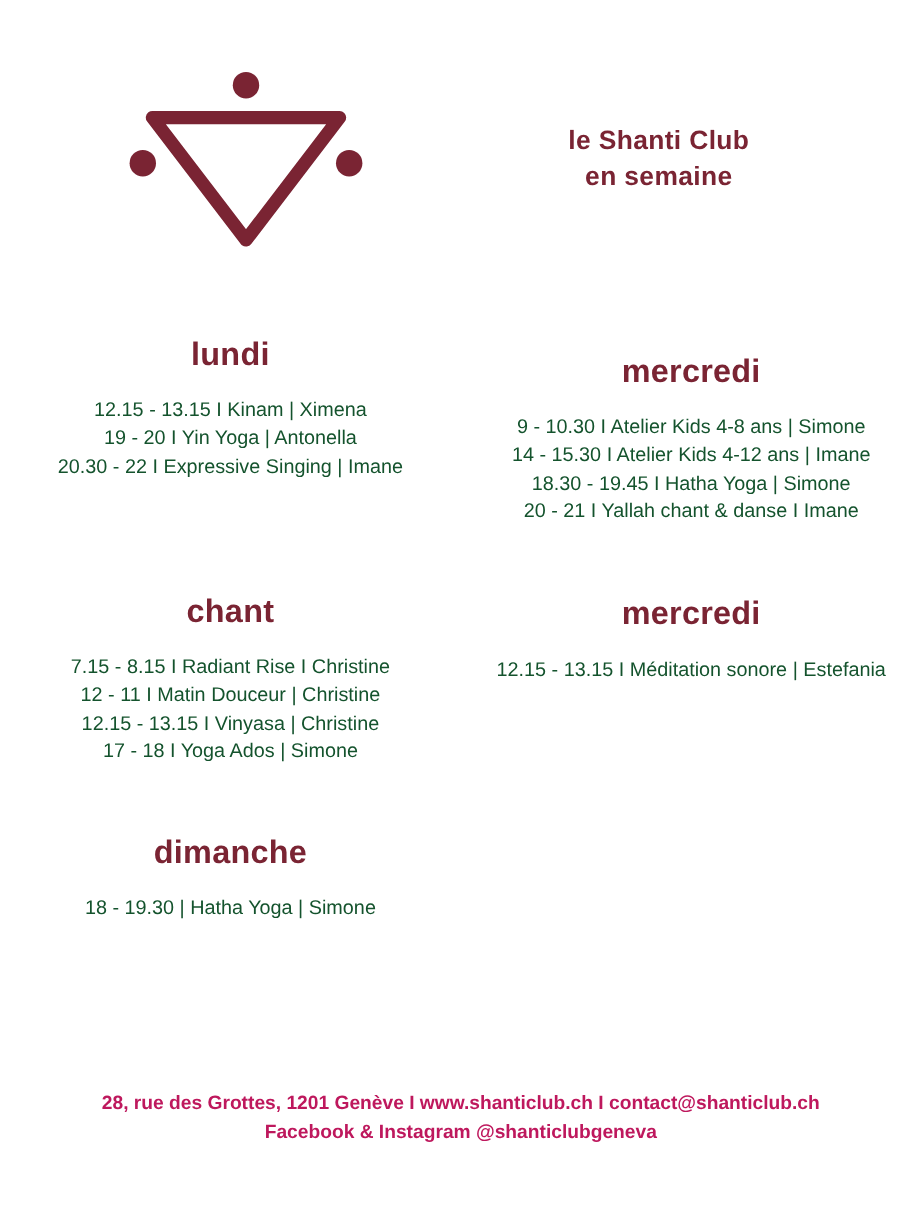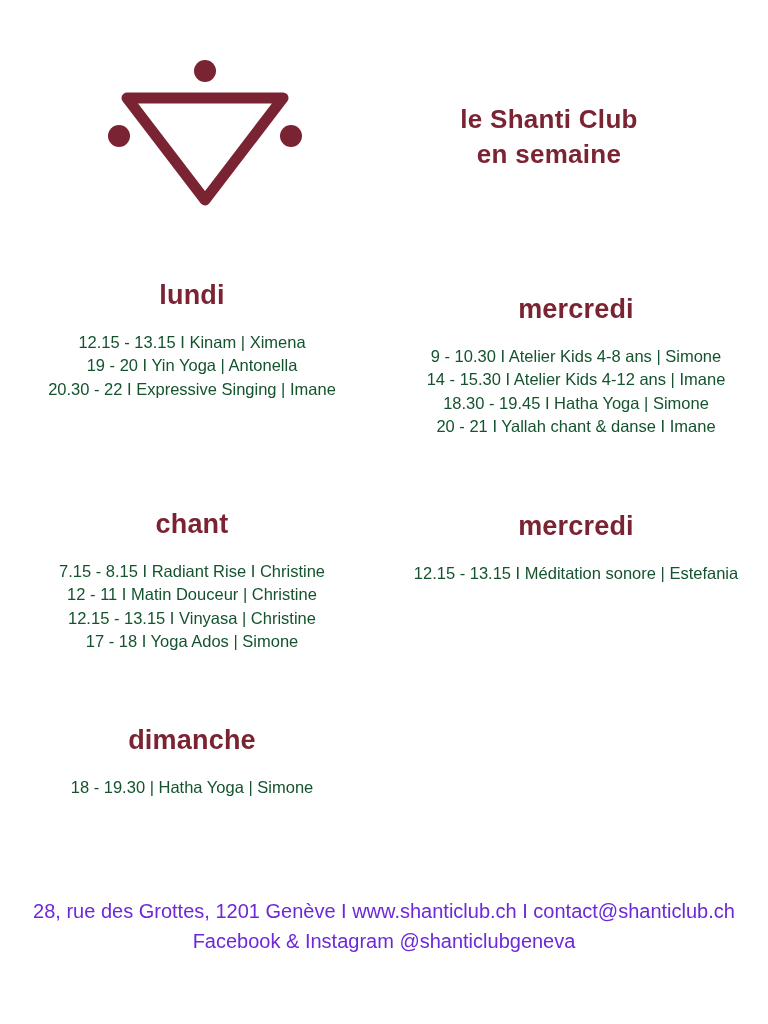--- a/index.html
+++ b/index.html
@@ -37,33 +37,33 @@
   .logo {
     width: 200px;
     height: 150px;
   }
   .title-wrap {
     flex: 1;
     text-align: center;
     padding-top: 52px;
   }
   .title-line {
-    font-size: 26px;
+    font-size: 22px;
     font-weight: bold;
     color: #7a2433;
     line-height: 1.35;
     letter-spacing: .3px;
   }
 
   
   .grid {
     margin-top: 72px;
     display: grid;
     grid-template-columns: 1fr 1fr;
-    row-gap: 56px;
+    row-gap: 41px;
   }
   .day-block {
     text-align: center;
     padding: 0 10px;
   }
   .day-name {
     font-size: 27px;
     font-weight: bold;
     color: #7a2433;
     margin-bottom: 20px;
@@ -83,24 +83,24 @@
 
   
   .footer {
     position: absolute;
     left: 0;
     right: 0;
     bottom: 68px;
     text-align: center;
   }
   .footer-line {
-    font-size: 20px;
-    color: #6d28d9;
+    font-size: 16px;
+    color: #be185d;
     line-height: 1.5;
-    font-weight: 400;
+    font-weight: 700;
   }
 </style>
 </head>
 <body>
 
 <div class="page">
 
   <div class="header">
     <div class="logo-wrap">
       <svg class="logo" viewBox="0 0 200 150">

